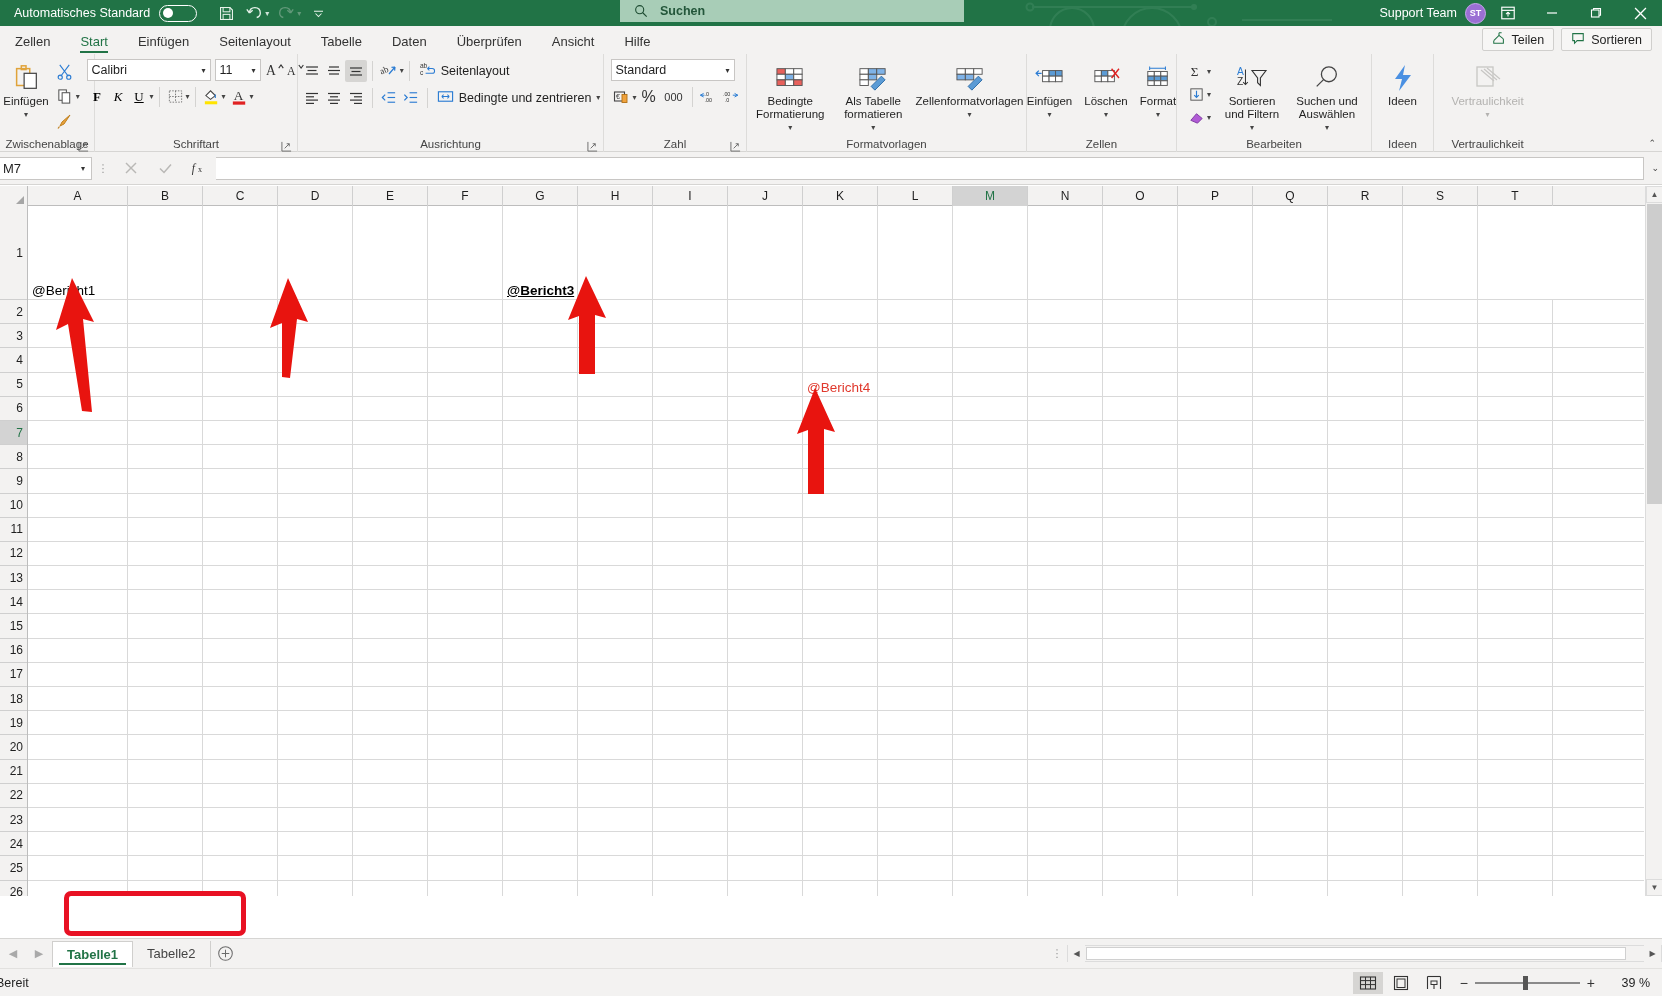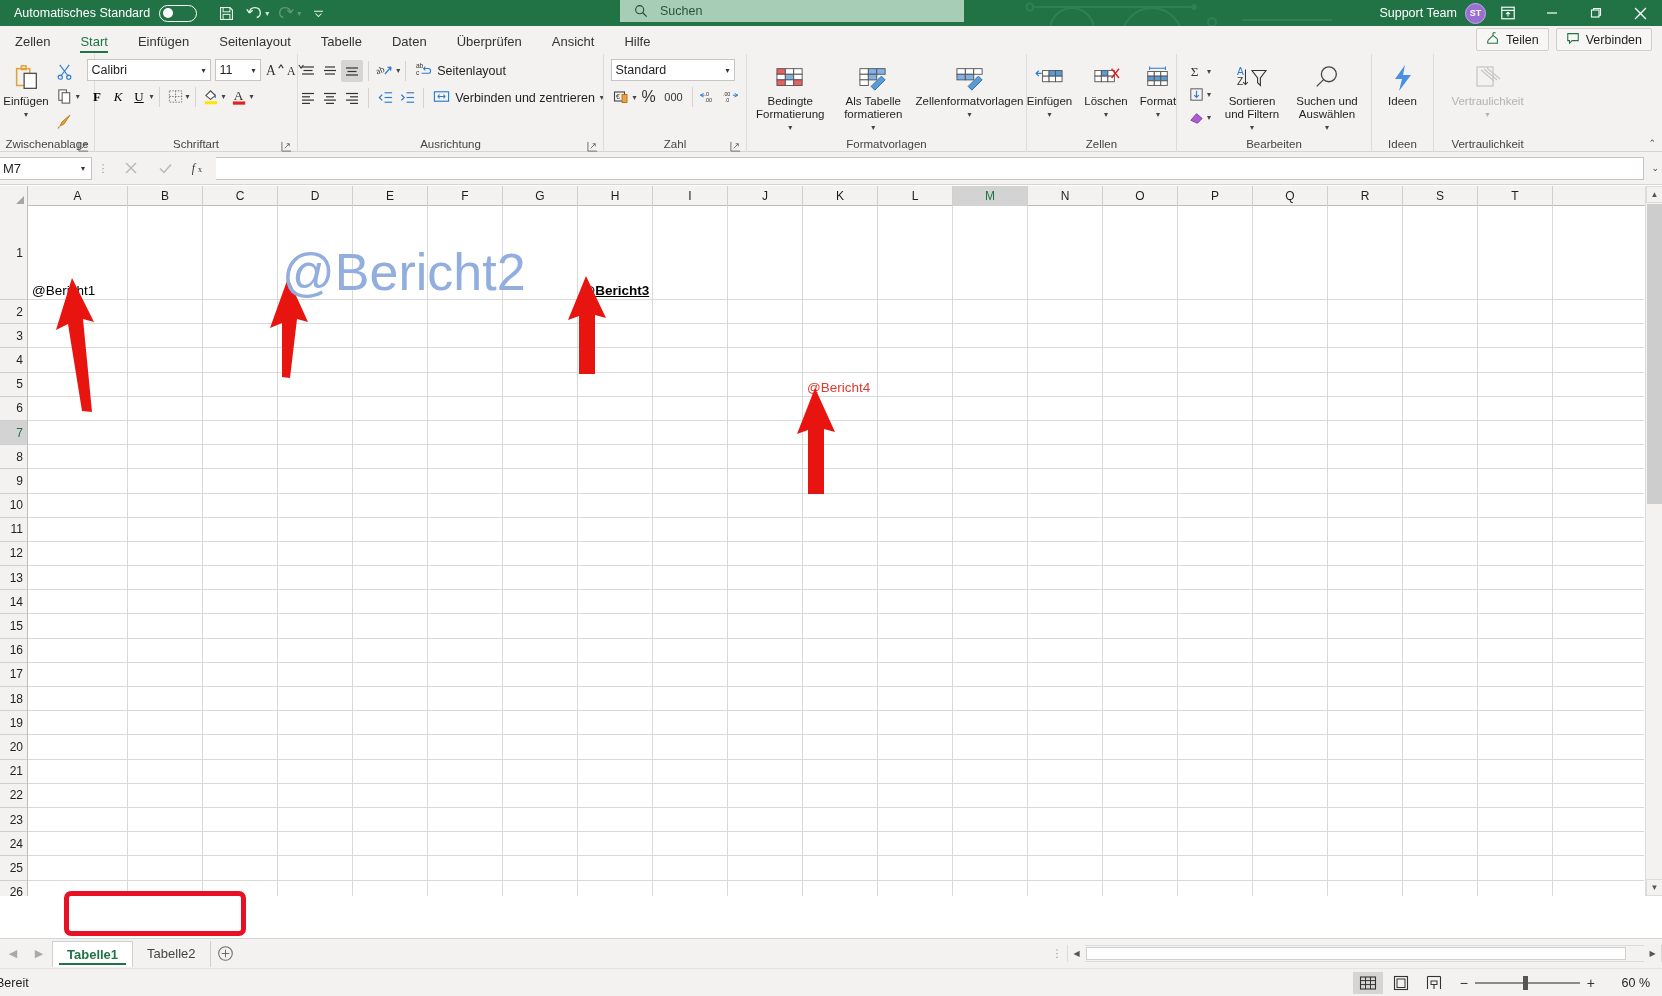--- a/index.html
+++ b/index.html
@@ -42,20 +42,21 @@
   .qat-caret { font-size: 8px; color: #cfe4d8; margin-left: -4px; margin-right: 2px; }
   .tb-doc-title {
     position: absolute; left: 0; right: 0; text-align: center;
     color: #ffffff; font-size: 12.5px; pointer-events: none;
   }
   .tb-doc-title .caret { font-size: 8px; margin-left: 5px; }
   #search-box {
     position: absolute; left: 620px; top: 0px; width: 344px; height: 22px;
     background: #a8cdb7; display: flex; align-items: center;
     color: #1d4b31;
+    font-weight: bold;
   }
   #search-box .mag { margin-left: 14px; display: flex; }
   #search-box .ph { font-size: 12.5px; margin-left: 12px; color: #23563a; }
   #tb-right {
     position: absolute; right: 0; top: 0; height: 26px;
     display: flex; align-items: center;
   }
   .tb-user { color: #ffffff; font-size: 12.5px; margin-right: 8px; }
   .avatar {
     width: 21px; height: 21px; border-radius: 50%; background: #9a6fd4;
@@ -381,21 +382,21 @@
           </svg>
       </span>
       <span>Teilen</span>
     </div>
     <div class="tsbtn">
       <span>
         <svg width="14" height="14" viewBox="0 0 16 16">
             <path d="M2 3 H14 V11 H7 L4 14 V11 H2 Z" fill="none" stroke="#217346" stroke-width="1.2"></path>
           </svg>
       </span>
-      <span>Verbinden</span>
+      <span>Sortieren</span>
     </div>
   </div>
 </div>
 
 <div id="ribbon">
 
   <div class="rgroup" style="width:94px">
     <div class="rgroup-body" style="justify-content:flex-start;padding-left:2px">
       <div class="bigbtn" style="margin-left:-12px">
         <span class="glyph">
@@ -599,21 +600,21 @@
             </svg>
         </div>
         <div class="vsep"></div>
         <div class="labelbtn">
           <span>
             <svg width="17" height="17" viewBox="0 0 18 18">
                 <rect x="1.5" y="4" width="15" height="10" fill="none" stroke="#2b7cd3" stroke-width="1.2"></rect>
                 <path d="M5 9 H13 M5 9 L7 7 M5 9 L7 11 M13 9 L11 7 M13 9 L11 11" stroke="#2b7cd3" stroke-width="1.1" fill="none"></path>
               </svg>
           </span>
-          <span>Verbinden und zentrieren</span>
+          <span>Bedingte und zentrieren</span>
           <span class="caret">▾</span>
         </div>
       </div>
     </div>
     <div class="rgroup-title">
       <span>Ausrichtung</span>
       <span class="dlg-launcher">
         <svg width="11" height="11" viewBox="0 0 12 12">
             <path d="M1 1 V11 H11" fill="none" stroke="#666" stroke-width="1"></path>
             <path d="M4 8 L9 3 M9 3 H6.2 M9 3 V5.8" stroke="#666" stroke-width="1" fill="none"></path>
@@ -967,23 +968,20 @@
       <div class="rowh" style="height: 24.2px;">25</div>
       <div class="rowh" style="height: 24.2px;">26</div>
     </div>
   <div id="cells">
       <div class="gridrow" style="height: 94px;">
         <div class="gcell" style="width: 100px; height: 94px;">
           <span class="cv-plain">@Bericht1</span>
         </div>
         <div class="gcell" style="width: 75px; height: 94px;"></div>
         <div class="gcell" style="width: 75px; height: 94px;"></div>
-        <div class="gcell" style="width: 75px; height: 94px; overflow: visible; z-index: 2; position: relative;">
-          <span class="cv-big">@Bericht2</span>
-        </div>
         <div class="gcell" style="width: 75px; height: 94px;"></div>
         <div class="gcell" style="width: 75px; height: 94px;"></div>
         <div class="gcell" style="width: 75px; height: 94px;"></div>
         <div class="gcell" style="width: 75px; height: 94px;">
           <span class="cv-bold-ul">@Bericht3</span>
         </div>
         <div class="gcell" style="width: 75px; height: 94px;"></div>
         <div class="gcell" style="width: 75px; height: 94px;"></div>
         <div class="gcell" style="width: 75px; height: 94px;"></div>
         <div class="gcell" style="width: 75px; height: 94px;"></div>
@@ -1619,16 +1617,16 @@
           <path d="M9 9 V14" stroke="#333" stroke-width="1.1"></path>
           <rect x="6" y="6" width="6" height="3.5" fill="none" stroke="#333" stroke-width="1"></rect>
         </svg>
     </div>
     <div id="zoomslider">
       <span class="zsign">−</span>
       <div id="zslide">
         <div id="zthumb"></div>
       </div>
       <span class="zsign">+</span>
-      <span id="zoompct">60 %</span>
+      <span id="zoompct">39 %</span>
     </div>
   </div>
 </div>
 
 </body></html>

